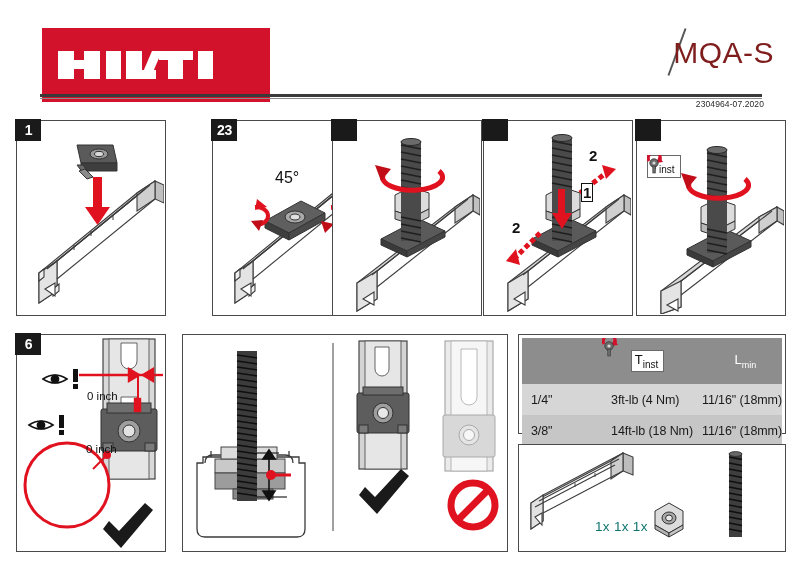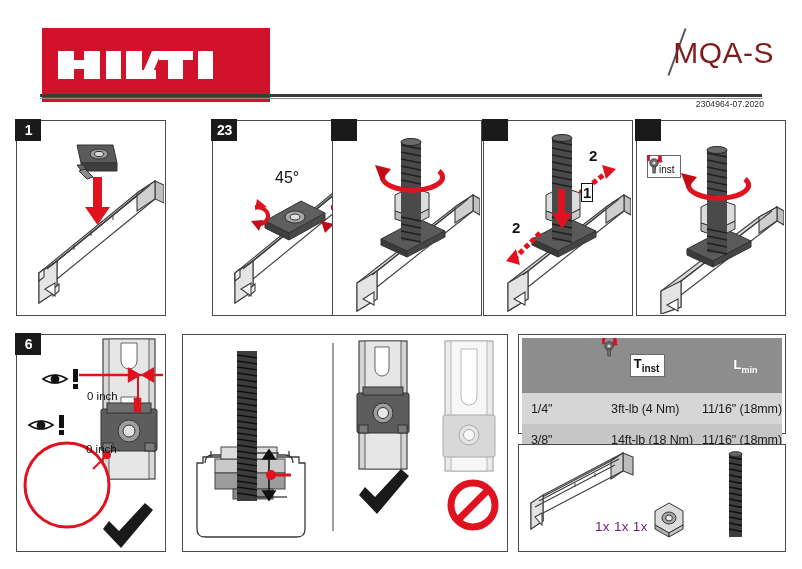--- a/index.html
+++ b/index.html
@@ -65,22 +65,22 @@
   #p7 { left: 182px; top: 334px; width: 326px; height: 218px; }
   #ptable { left: 518px; top: 334px; width: 268px; height: 100px; border:1.6px solid #4a4a4a; }
   #pparts { left: 518px; top: 444px; width: 268px; height: 108px; }
 
   .panel svg { position: absolute; left: 0; top: 0; }
 
   
   #ptable { padding: 3px; background: #ffffff; }
   .tbl { width: 100%; height: 100%; border-collapse: collapse; }
   .tbl thead th {
-    background: #8d8d8d; height: 55px; color: #fff;
-    font-size: 13px; font-weight: bold; position: relative;
+    background: #8d8d8d; height: 46px; color: #fff;
+    font-size: 13px; font-weight: normal; position: relative;
   }
   .tbl tbody td {
     font-size: 12.5px; color: #1a1a1a; height: 31px;
     padding-left: 9px; white-space: nowrap; letter-spacing: -0.1px;
   }
   .tbl tbody tr.r1 td { background: #d6d6d6; }
   .tbl tbody tr.r2 td { background: #c6c6c6; }
   .lmin-lbl { font-size: 13px; color:#fff;margin-left:16px; }
   .lmin-lbl sub { font-size: 9px; }
 
@@ -89,21 +89,21 @@
     display: inline-flex; align-items: center;
     background: #fff; border: 1px solid #6a6a6a;
     padding: 2px 5px 2px 3px; gap: 1px;
   }
   .torque-chip .tlabel { font-size: 13px; color: #111; line-height: 1; }
   .torque-chip .tlabel sub { font-size: 10px; }
 
   
   .parts-count {
     position: absolute; left: 76px; top: 74px;
-    font-size: 13.5px; color: #701a75; letter-spacing: 0.3px;
+    font-size: 13.5px; color: #0f766e; letter-spacing: 0.3px;
   }
 
   
   .chip-in-panel { position: absolute; left: 10px; top: 34px; z-index: 12; }
 
   
   .anno { position: absolute; color: #111; font-size: 13px; z-index: 12; white-space: nowrap; }
   .anno-45 { left: 62px; top: 48px; font-size: 16px; }
   .anno-num { font-weight: bold; font-size: 15px; }
   .zero-inch { font-size: 11.5px; padding-left: 48px; }

